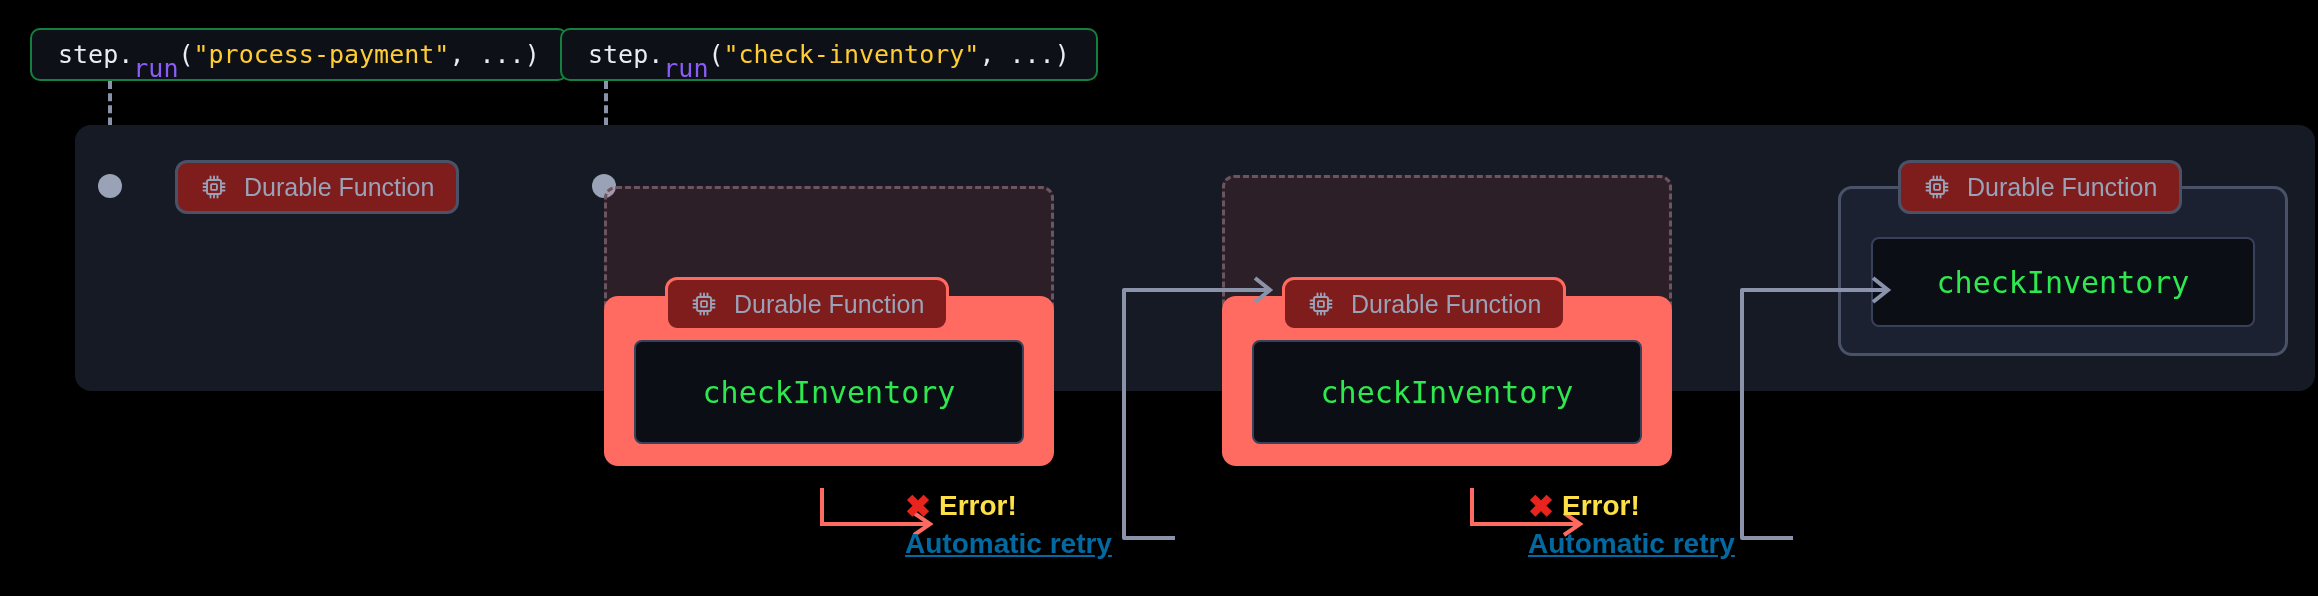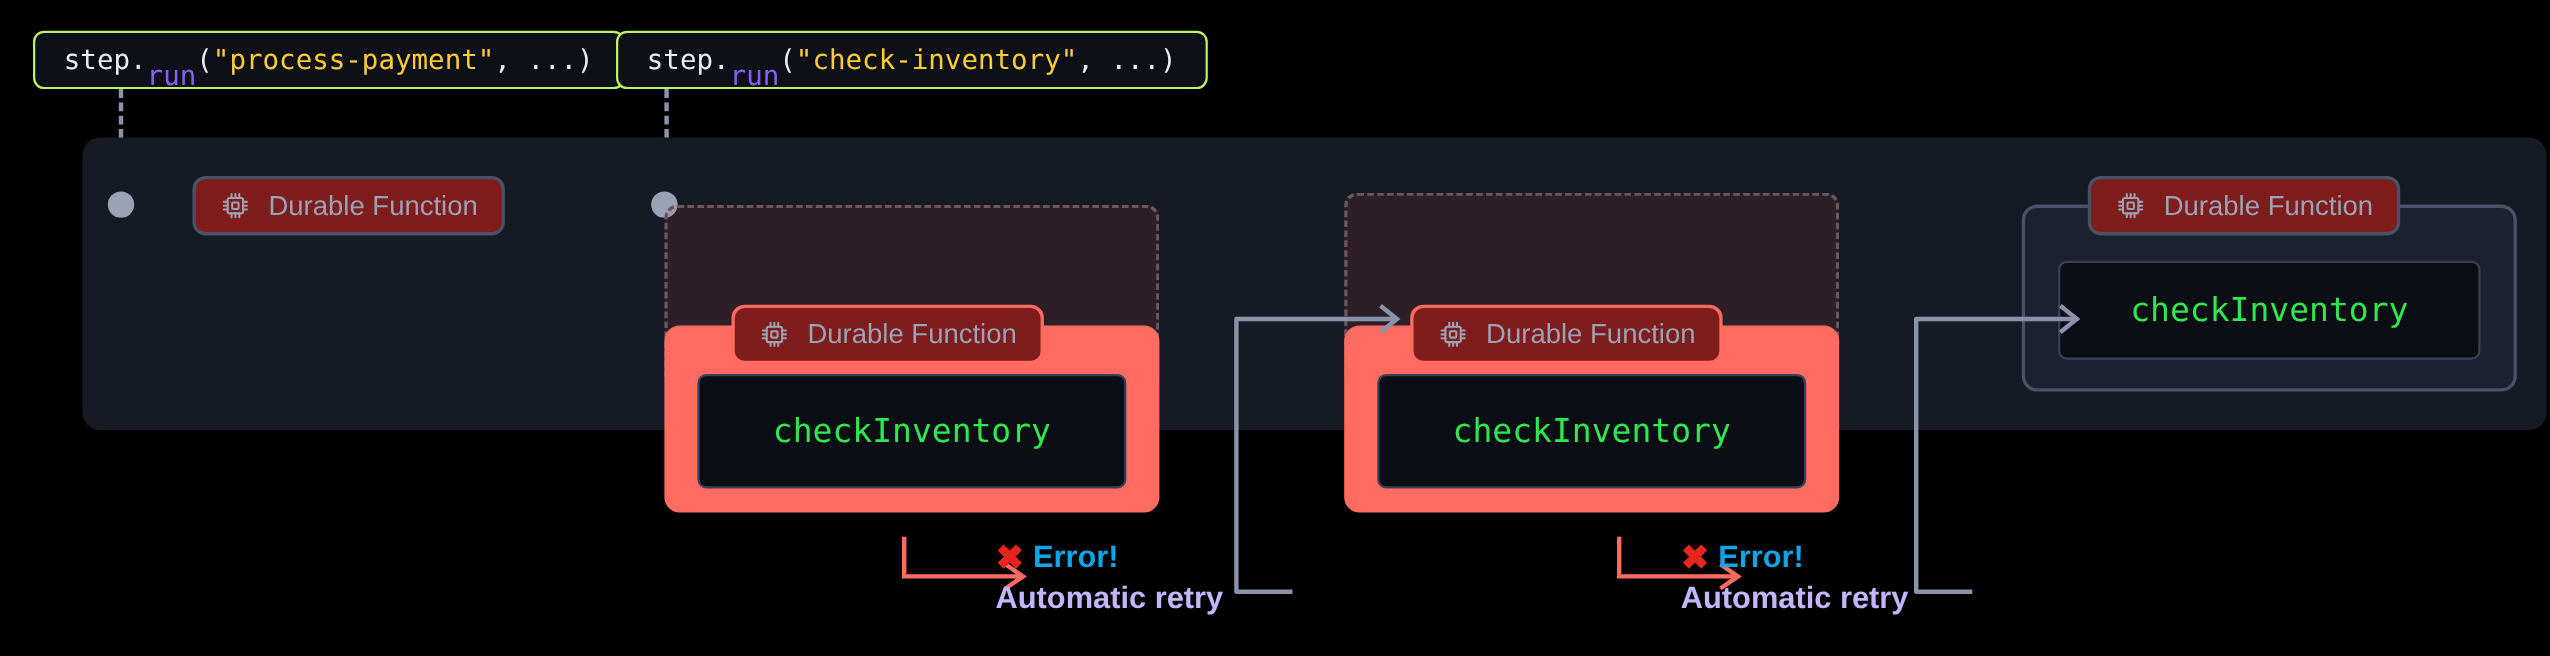--- a/index.html
+++ b/index.html
@@ -3,21 +3,21 @@
 <meta charset="utf-8">
 <style>
   html,body{margin:0;padding:0;background:#000;}
   body{width:2318px;height:596px;overflow:hidden;font-family:"Liberation Sans",sans-serif;}
   #stage{position:relative;width:2318px;height:596px;background:#000000;}
 
   
   .code-label{
     position:absolute;
     background:#0d1117;
-    border:2px solid #bef264;
+    border:2px solid #15803d;
     border-radius:10px;
     display:flex;align-items:center;
     padding:0 26px;
     font-family:"DejaVu Sans Mono","Liberation Mono",monospace;
     font-size:25px;
     letter-spacing:0px;
     white-space:nowrap;
     box-sizing:border-box;
   }
   .tok-plain{color:#e6edf3;}
@@ -101,22 +101,22 @@
     font-family:"DejaVu Sans Mono","Liberation Mono",monospace;
     font-size:30px;color:#2fe84f;
     box-sizing:border-box;
     z-index:5;
   }
 
   
   .err-block{position:absolute;z-index:8;}
   .err-line1{display:flex;align-items:center;gap:8px;}
   .x-mark{color:#e8241f;font-size:31px;line-height:1;font-weight:bold;}
-  .err-text{color:#0ea5e9;font-size:28px;font-weight:bold;font-family:"Liberation Sans",sans-serif;}
-  .retry-text{color:#c4b5fd;font-size:28px;font-weight:bold;margin-top:6px;white-space:nowrap;font-family:"Liberation Sans",sans-serif;}
+  .err-text{color:#fde047;font-size:28px;font-weight:bold;font-family:"Liberation Sans",sans-serif;}
+  .retry-text{color:#0369a1;font-size:28px;font-weight:bold;margin-top:6px;white-space:nowrap;font-family:"Liberation Sans",sans-serif;text-decoration:underline;}
 
   svg.conn{position:absolute;overflow:visible;z-index:7;}
 </style>
 </head>
 <body>
 
 <div id="stage">
 
   <div class="code-label" id="cl1" style="left:30px;top:28px;height:53px;">
     <span class="tok-plain">step</span>

